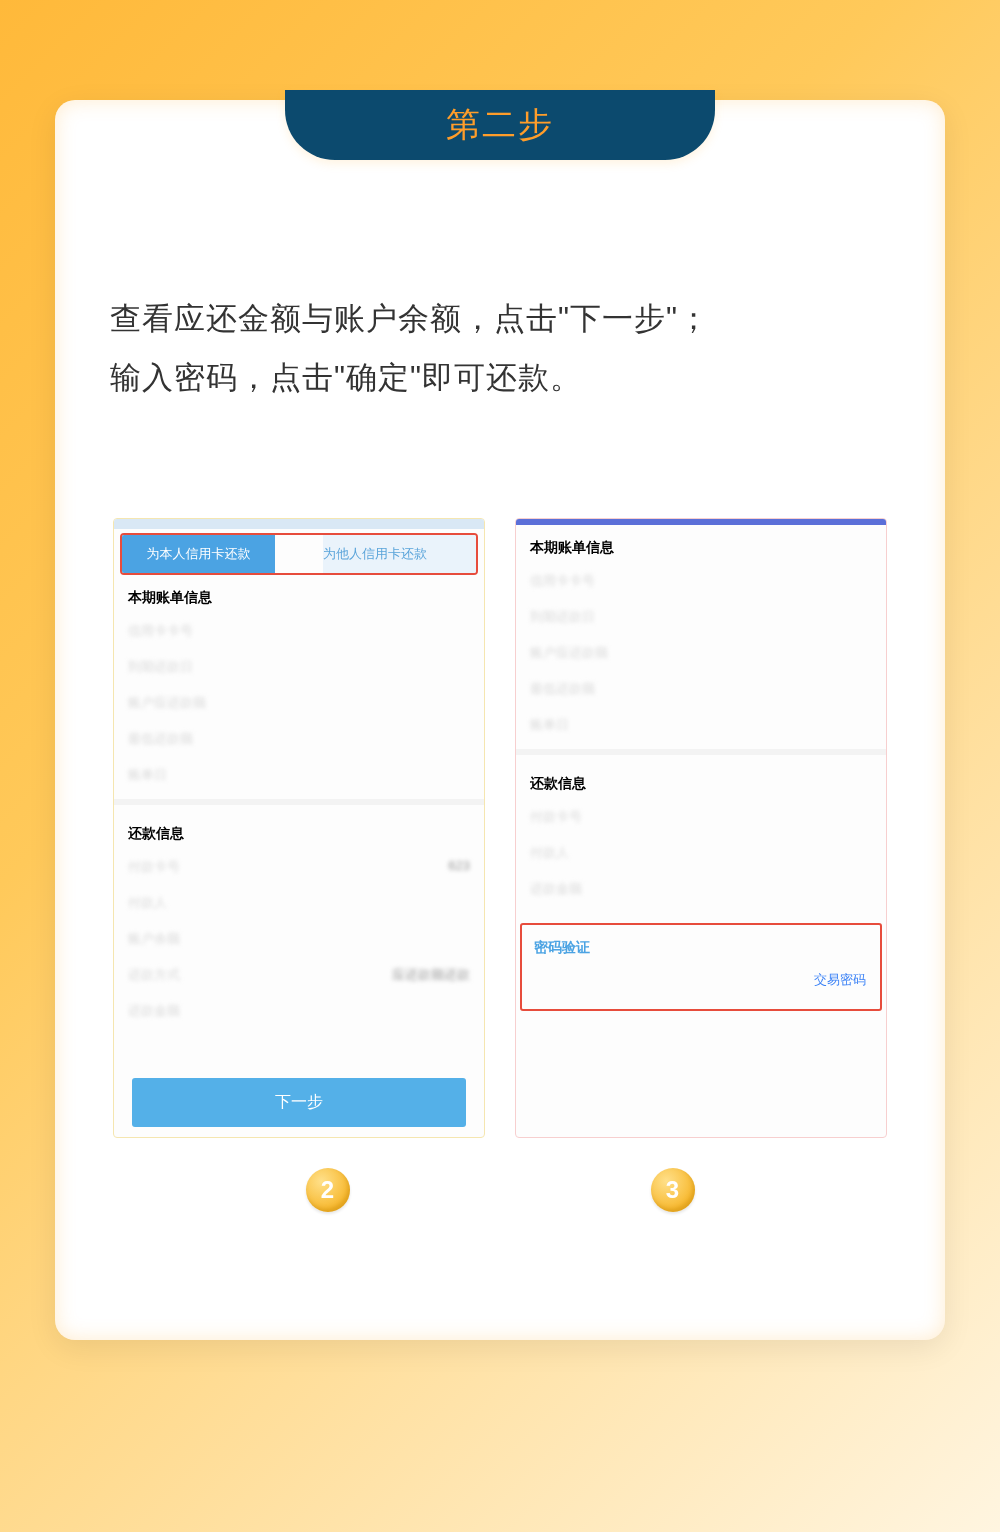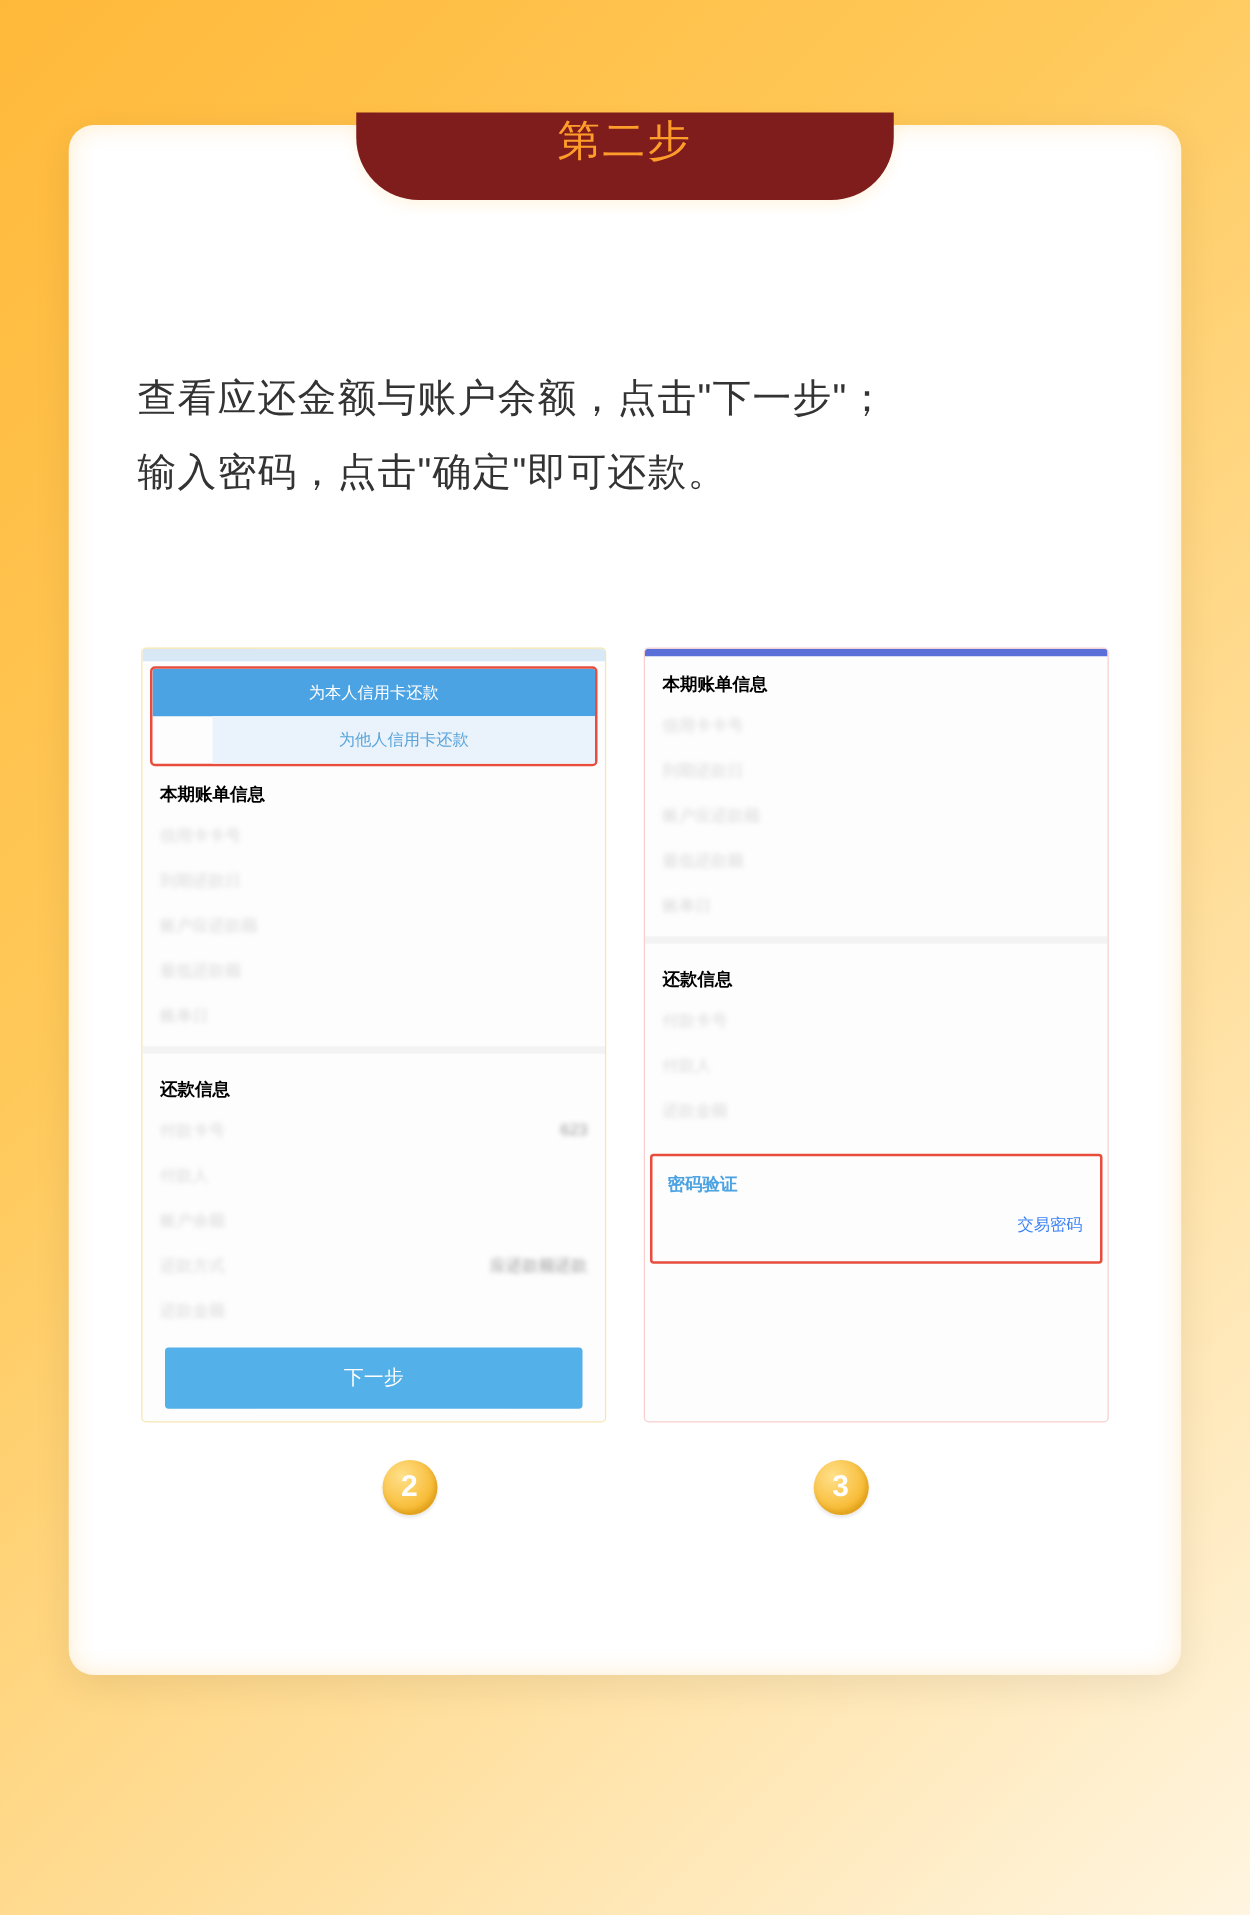--- a/index.html
+++ b/index.html
@@ -19,24 +19,24 @@
     min-height: 1240px;
     padding-top: 20px;
   }
   .tab {
     position: absolute;
     top: -10px;
     left: 50%;
     transform: translateX(-50%);
     width: 430px;
     height: 70px;
-    background: #7f1d1d;
+    background: #0c4a6e;
     border-radius: 0 0 50px 50px;
     display: flex;
-    align-items: flex-start;
+    align-items: center;
     justify-content: center;
     box-shadow: 0 4px 10px rgba(255,180,60,0.15);
   }
   .tab-title {
     color: #ff9d2a;
     font-size: 34px;
     font-weight: 500;
     letter-spacing: 2px;
   }
   .instructions {
@@ -64,27 +64,27 @@
   }
   .shot.left { border: 1px solid #f5e6b0; }
   .shot.right { border: 1px solid #f7cfcf; }
 
   
   .left .topbar {
     height: 10px;
     background: #d9e8f5;
   }
   .left .tabs-row {
-    display:flex; margin:4px 6px 0 6px; border:2px solid #e74c3c; border-radius:4px; overflow:hidden;flex-direction:column;
+    display:flex; margin:4px 6px 0 6px; border:2px solid #e74c3c; border-radius:4px; overflow:hidden;
   }
   .left .tab1 {
     flex:1; background:#4ba3e3; color:#fff; font-size:13px; text-align:center; padding:10px 0;
   }
   .left .tab2 {
-    flex:1; background:#eaf3fb; color:#5aa4da; font-size:13px; text-align:center; padding:10px 0;margin-left:48px;
+    flex:1; background:#eaf3fb; color:#5aa4da; font-size:13px; padding:10px 0;margin-left:48px;
   }
   .section-h {
     color:#000000; font-size:14px; font-weight:600; padding:14px 14px 6px 14px;
   }
   .blur-row {
     color:#d8d8d8; font-size:13px; padding:9px 14px;
     filter: blur(2px);
   }
   .blur-row .val {
     color:#999; float:right; filter: blur(0.5px);

